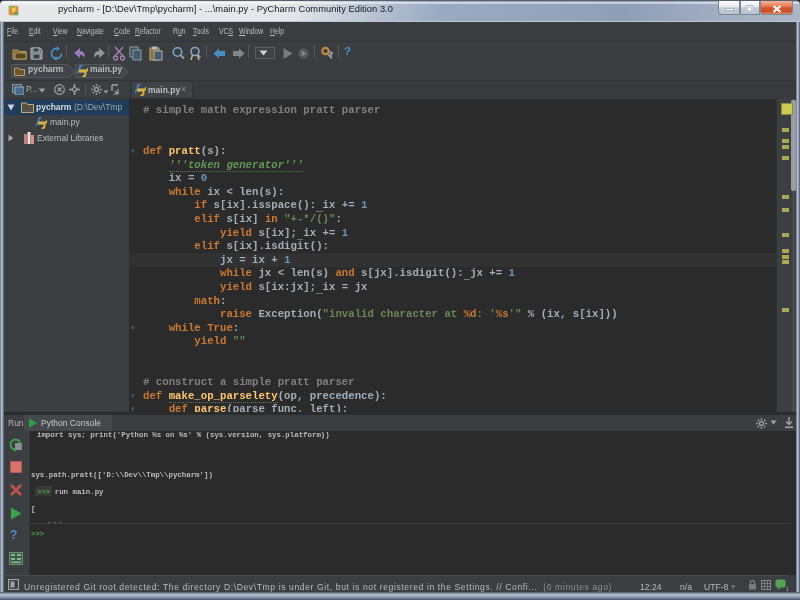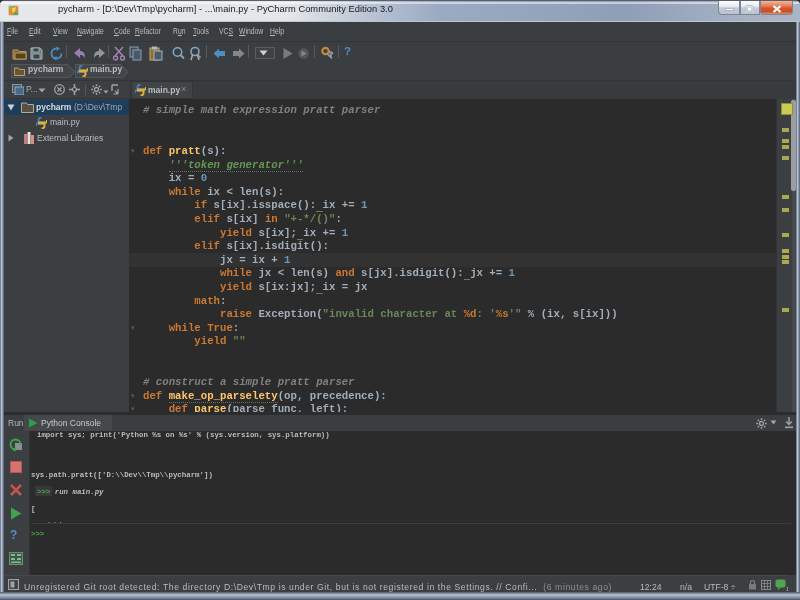--- a/index.html
+++ b/index.html
@@ -48,21 +48,21 @@
   #psel{position:absolute;left:0;top:1px;width:125px;height:15px;background:#1e3d5a;}
   
   #tabrow{left:129px;top:81px;width:667px;height:18px;background:#383b3d;}
   #tab1{position:absolute;left:2px;top:0px;width:62px;height:18px;background:#414446;border:1px solid #323537;box-sizing:border-box;}
   #editor{left:129px;top:99px;width:667px;height:314px;background:#2b2b2b;overflow:hidden;}
   #caretrow{position:absolute;left:0px;top:154px;width:649px;height:14px;background:#323232;}
   #code{position:absolute;left:14px;top:-5.5px;font-family:"Liberation Mono",monospace;
         font-size:10.7px;line-height:13.6px;white-space:pre;color:#a2aeba;font-weight:bold;}
   #code .k{color:#cc7832;}
   #code .s{color:#6a8759;}
-  #code .c{color:#808080;font-style:italic;}
+  #code .c{color:#808080;}
   #code .n{color:#6897bb;}
   #code .f{color:#ffc66d;}
   #code .d{color:#629755;font-style:italic;}
   #code .e{color:#cc7832;}
   .wavy{border-bottom:1px dotted #5c7553;}
   .wavg{border-bottom:1px solid #6e7a5e;}
   #stripe{left:776px;top:99px;width:20px;height:314px;background:#3c3f41;border-left:1px solid #303233;box-sizing:border-box;}
   .mark{position:absolute;left:5px;width:7px;height:4px;background:#a9a952;}
   .fold{position:absolute;left:2px;width:7px;height:7px;color:#595c5e;font-size:7px;line-height:7px;}
   
@@ -387,21 +387,21 @@
             <rect x="8" y="2" width="4" height="2"></rect>
             <rect x="2" y="6" width="4" height="2"></rect>
             <rect x="8" y="6" width="4" height="2"></rect>
             <rect x="2" y="9.5" width="10" height="1.6"></rect>
           </g>
         </svg>
     </div>
     <div class="cline" style="top:0;left:33px;">import sys; print('Python %s on %s' % (sys.version, sys.platform))</div>
     <div class="cline" style="top:40px;">sys.path.pratt(['D:\\Dev\\Tmp\\pycharm'])</div>
     <div class="abs" style="left:31px;top:55px;width:17px;height:10px;background:#383838;"></div>
-    <div class="cline" style="top:57px;left:33px;font-style:italic;"><span style="color:#4b9e4b;">&gt;&gt;&gt;</span> run main.py</div>
+    <div class="cline" style="top:57px;left:33px;"><span style="color:#4b9e4b;">&gt;&gt;&gt;</span> run main.py</div>
     <div class="cline" style="top:74px;">[</div>
     <div class="cline" style="left:43px;top:86px;font-size:7px;color:#9a9a9a;letter-spacing:1.5px;">...</div>
     <div class="abs" style="left:27px;top:92px;width:760px;height:1px;background:#3d3d3d;"></div>
     <div class="cline" style="top:99px;color:#4b9e4b;">&gt;&gt;&gt;</div>
   </div>
 
   <div class="abs" id="statusbar">
     <svg class="abs" style="left:4px;top:3px;width:11px;height:11px;" viewBox="0 0 11 11">
         <rect x="0.5" y="0.5" width="10" height="10" fill="none" stroke="#9fa3a6" stroke-width="1.2"></rect>
         <rect x="2.5" y="2.5" width="4" height="6" fill="#9fa3a6"></rect>

